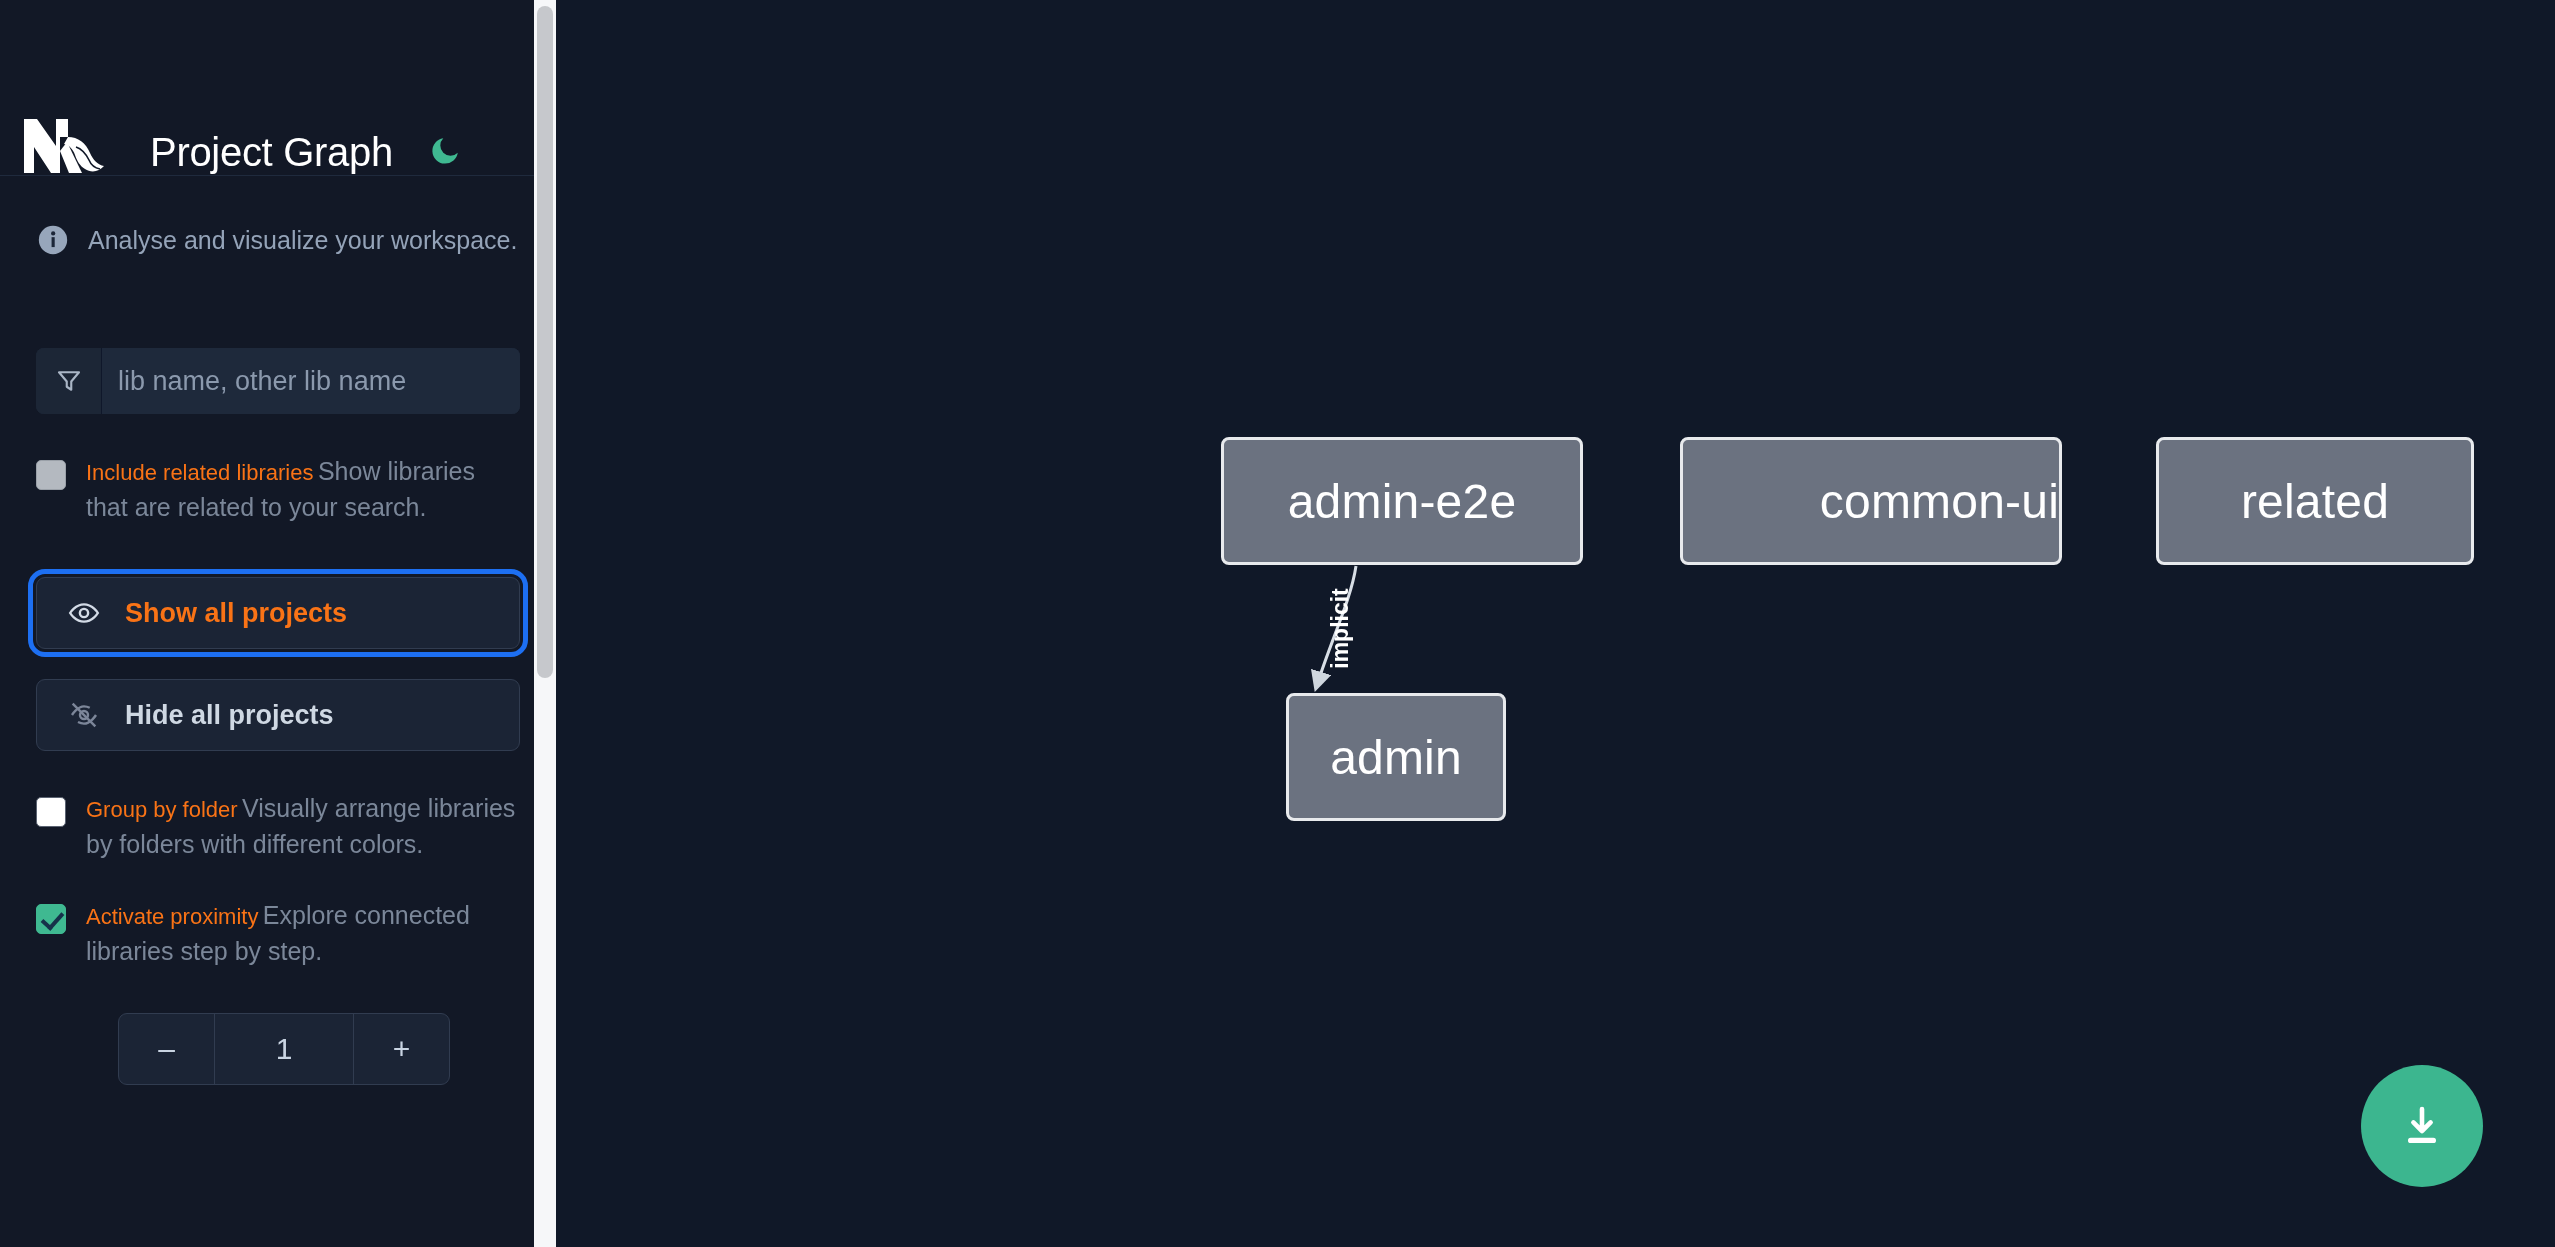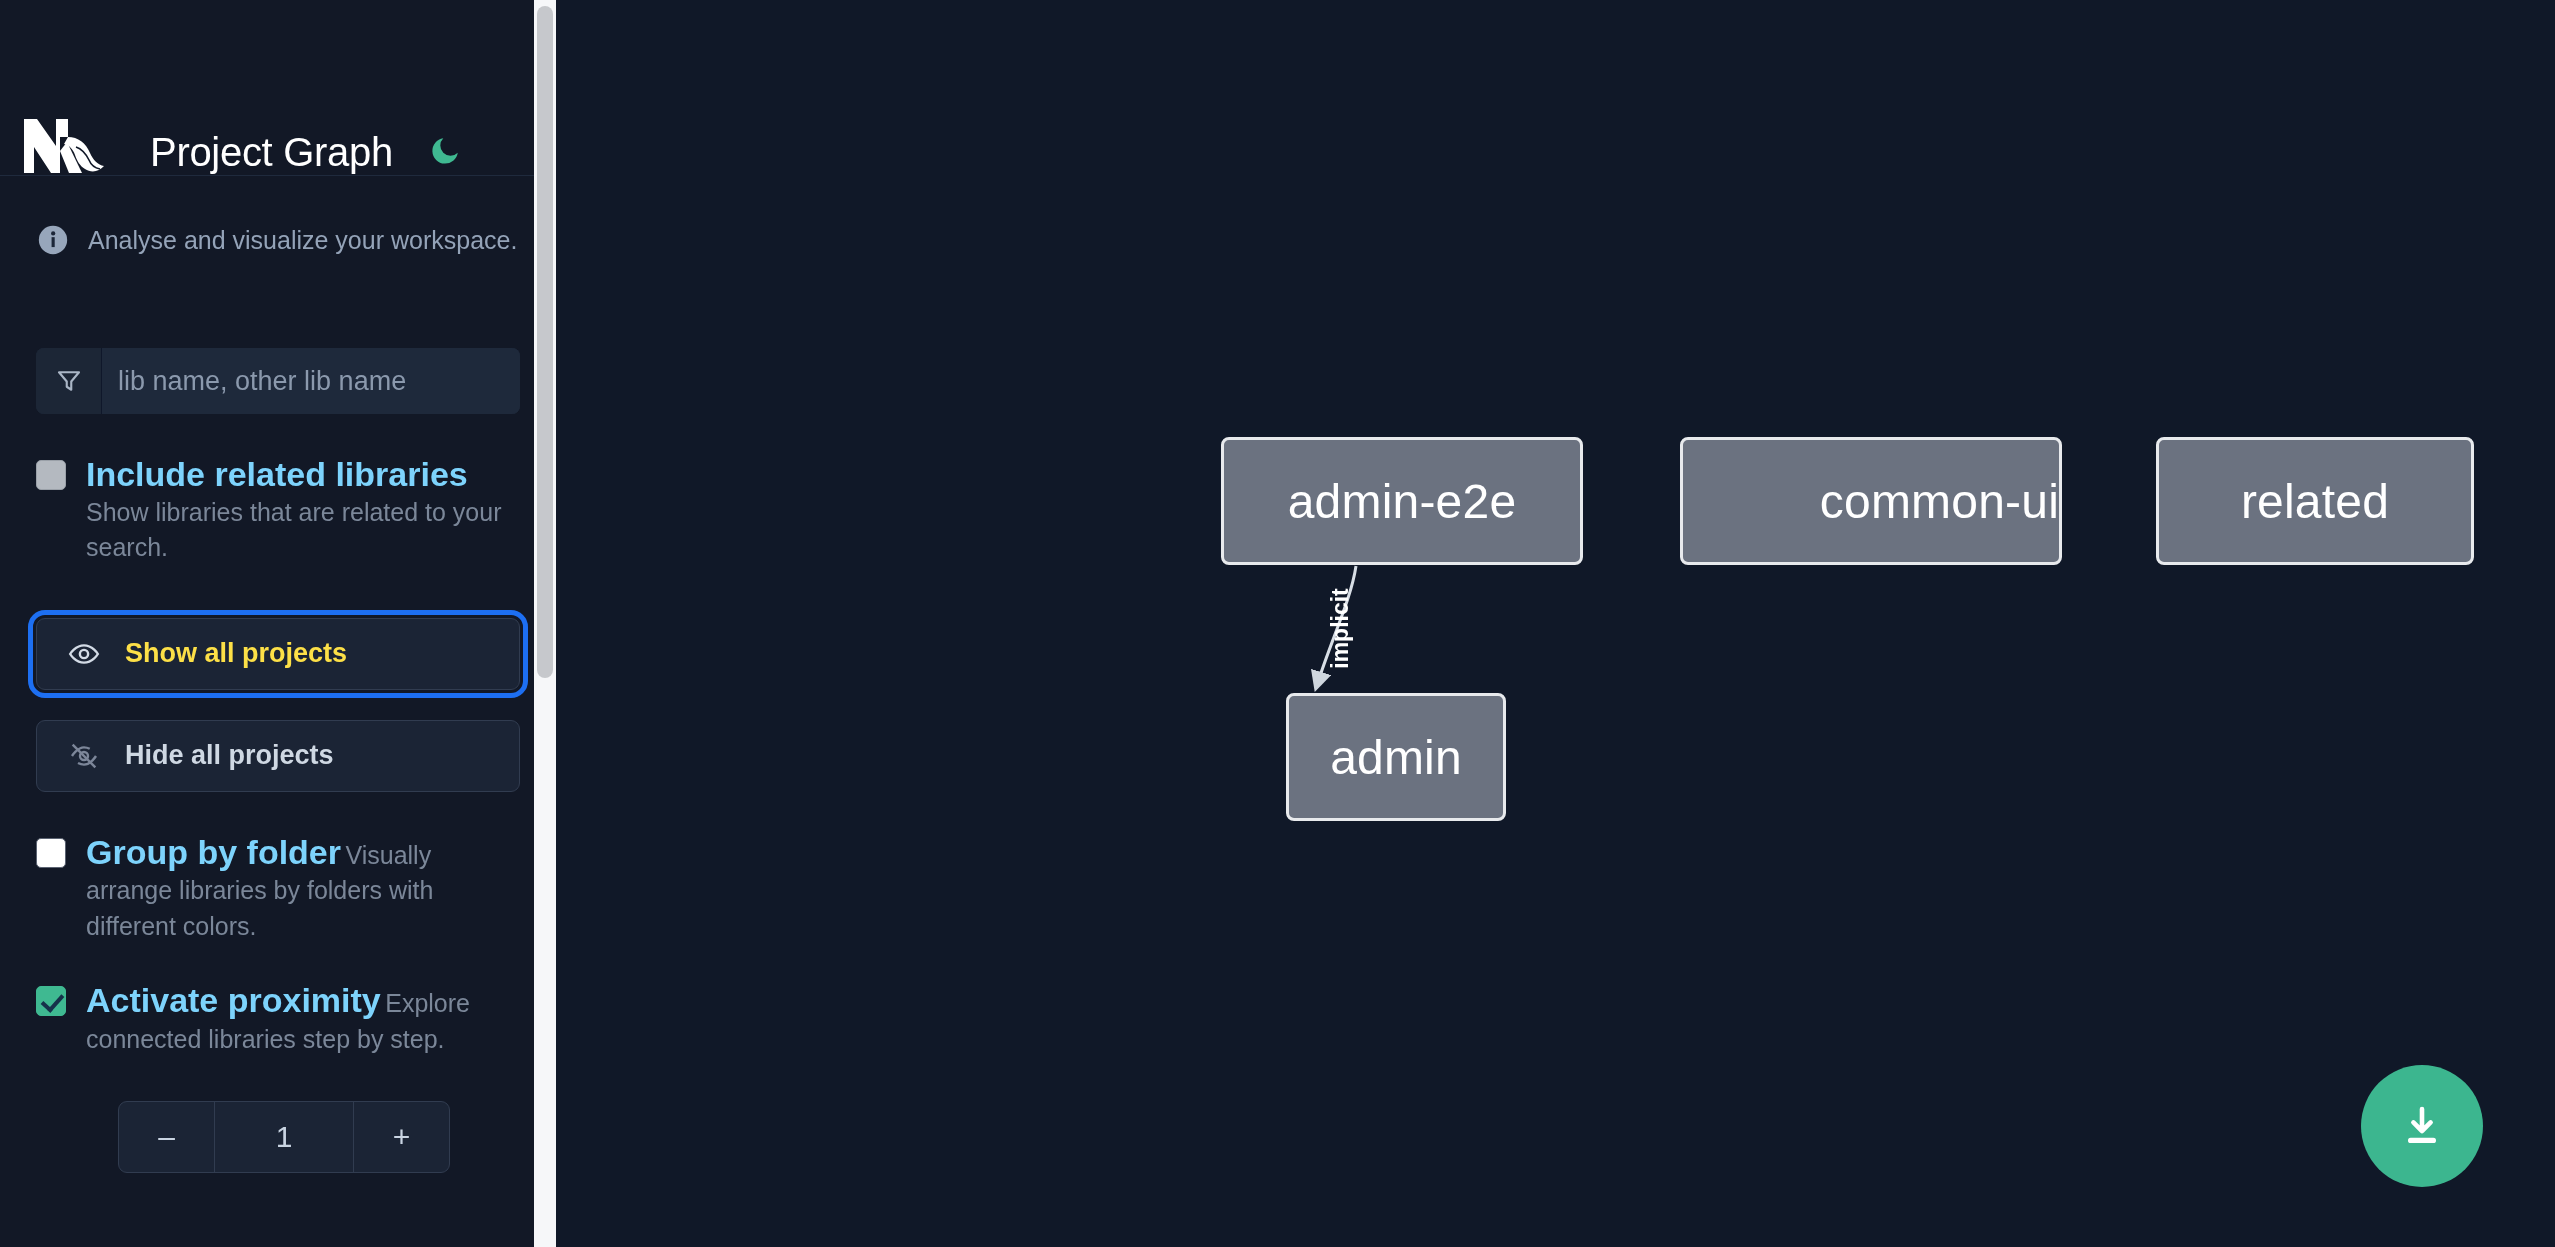--- a/index.html
+++ b/index.html
@@ -145,42 +145,42 @@
     position: absolute;
     left: 9px; top: 3px;
     width: 9px; height: 17px;
     border: solid #16324a;
     border-width: 0 4px 4px 0;
     transform: rotate(42deg);
   }
 
   .option-text { margin-left: 20px; max-width: 430px; }
   .option-label {
-    color: #7dd3fc;
-    font-size: 34px;
-    font-weight: bold;
+    color: #f97316;
+    font-size: 22px;
+    font-weight: normal;
     line-height: 1.2;
   }
   .option-desc {
     color: #7b8799;
     font-size: 25px;
     line-height: 1.42;
     margin-top: 5px;
   }
 
   
   .btn {
     display: flex;
     align-items: center;
     height: 72px;
     width: 100%;
     border-radius: 9px;
     background: #1b2435;
     border: 1px solid #313c50;
-    color: #fde047;
+    color: #f97316;
     font-size: 27px;
     font-weight: bold;
     padding-left: 28px;
     cursor: pointer;
     font-family: "Liberation Sans", sans-serif;
   }
   .btn .bicon {
     width: 38px; height: 38px;
     flex: 0 0 38px;
     margin-right: 22px;

